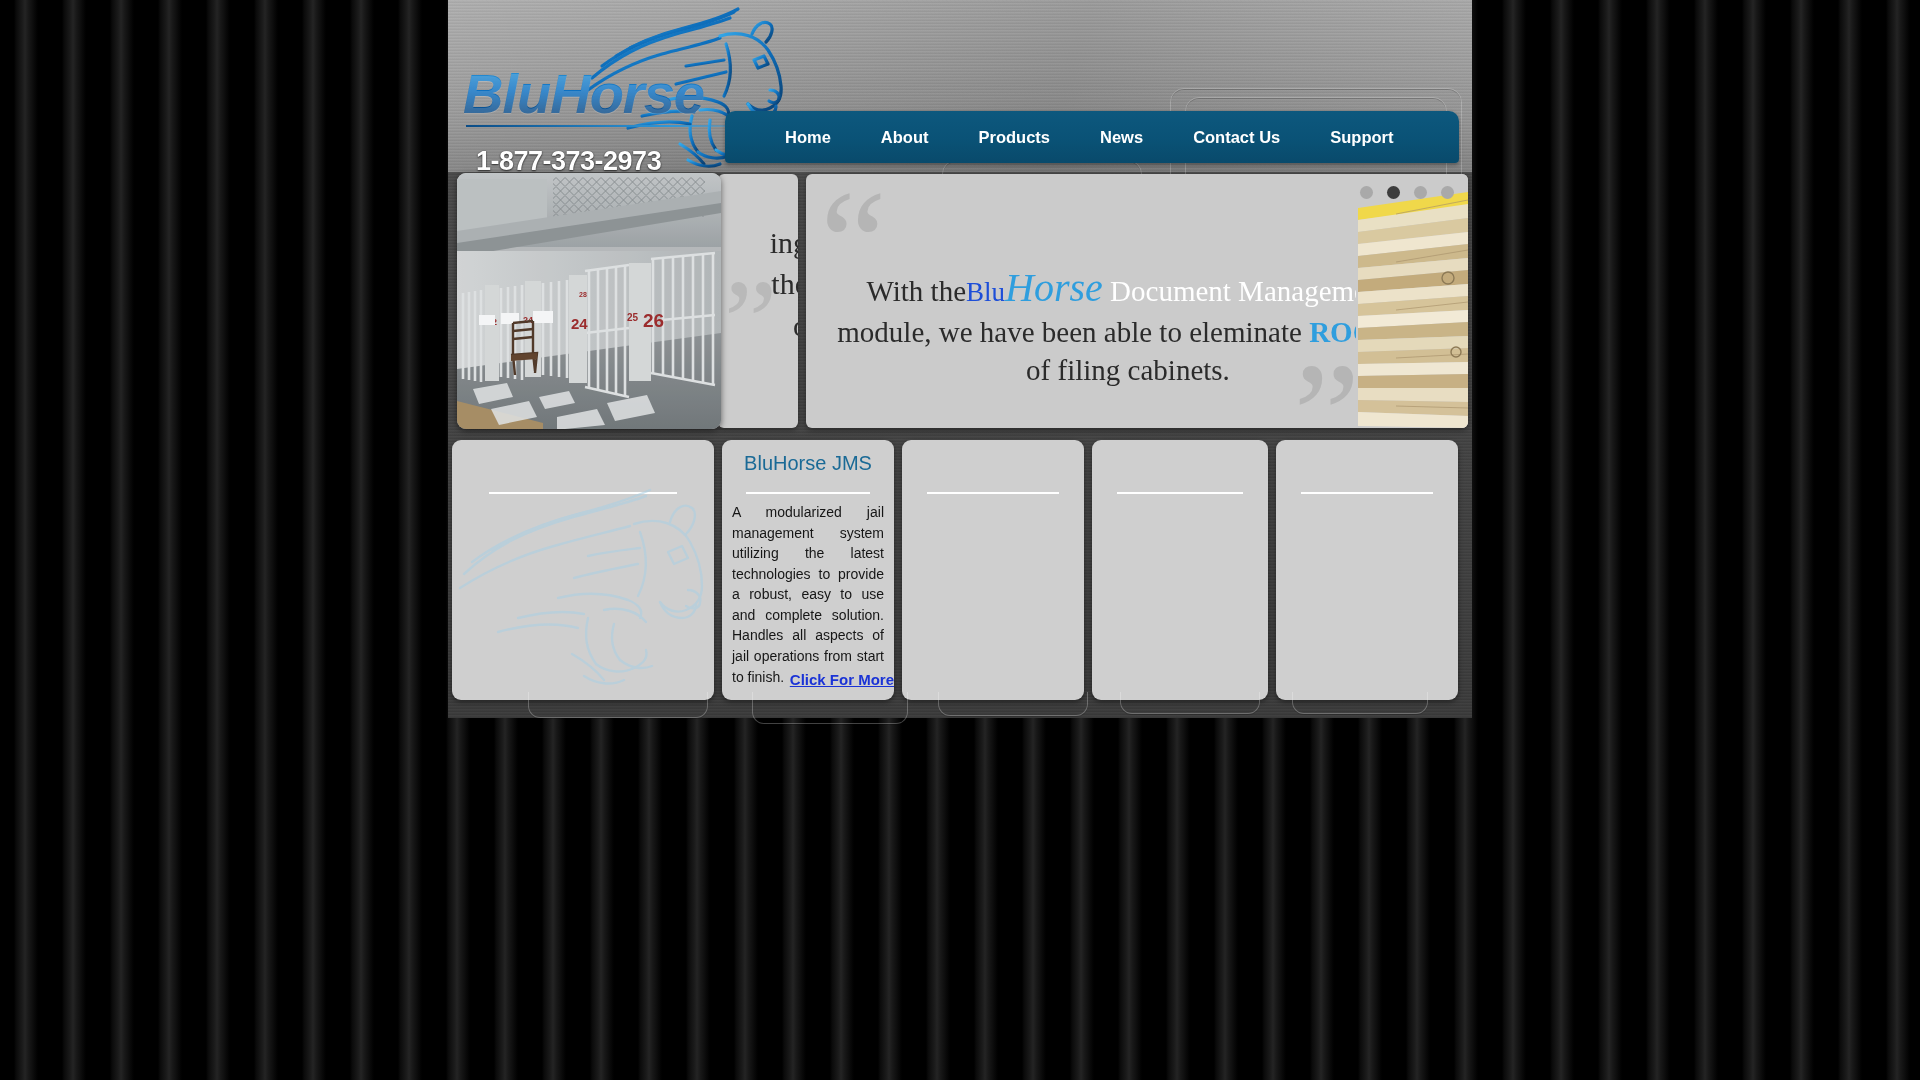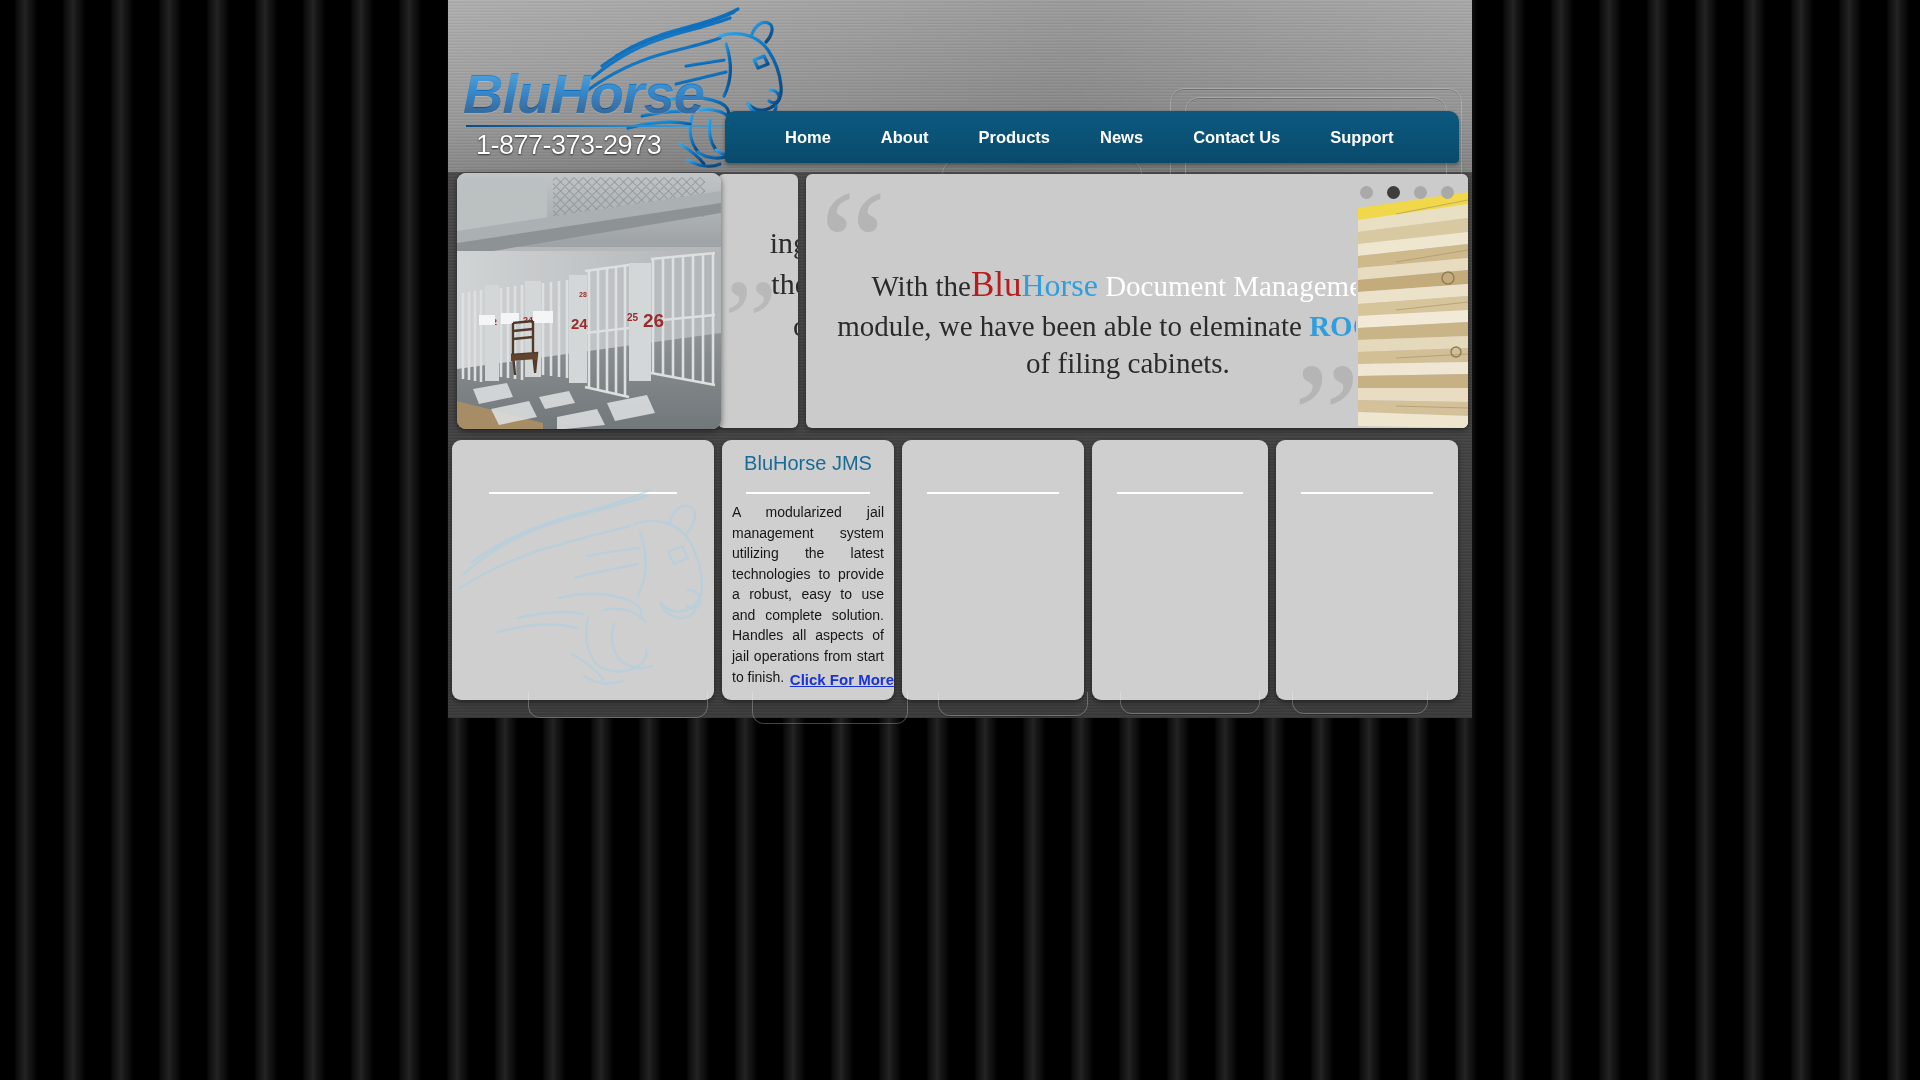--- a/index.html
+++ b/index.html
@@ -113,23 +113,23 @@
     position: absolute;
     left: 4px;
     top: 121px;
     width: 290px;
     height: 2px;
     background: linear-gradient(to right, #0b4c86, #2f97d8 70%, rgba(47,151,216,0));
   }
   .logo-phone {
     position: absolute;
     left: 14px;
-    top: 126px;
+    top: 142px;
     font-family: "Liberation Sans", sans-serif;
-    font-weight: 400;
+    font-weight: 700;
     font-size: 27px;
     letter-spacing: -0.5px;
     color: #ffffff;
     text-shadow: 0 1px 2px rgba(0,0,0,0.6), 0 0 1px rgba(0,0,0,0.8);
     white-space: nowrap;
   }
 
   
   .navbar {
     position: absolute;
@@ -247,22 +247,22 @@
     position: absolute;
     left: 22px;
     top: 88px;
     width: 600px;
     text-align: center;
     font-family: "Liberation Serif", serif;
     font-size: 29px;
     line-height: 1.30;
     color: #2b2b2b;
   }
-  .quote-text .brand-blu { color: #b91c1c; font-size: 35px; text-align: center; }
-  .quote-text .brand-horse { color: #2f9ede; font-size: 32px; }
+  .quote-text .brand-blu { color: #1d4ed8; font-size: 27px; text-align: center; }
+  .quote-text .brand-horse { color: #2f9ede; font-size: 40px; font-style: italic; }
   .quote-text .white-word { color: #ffffff; }
   .quote-text .rooms { color: #2f9ede; font-weight: 700; font-family: "Liberation Serif", serif; }
 
   .paper-stack {
     position: absolute;
     right: 0;
     top: 0;
     width: 112px;
     height: 254px;
     overflow: hidden;

